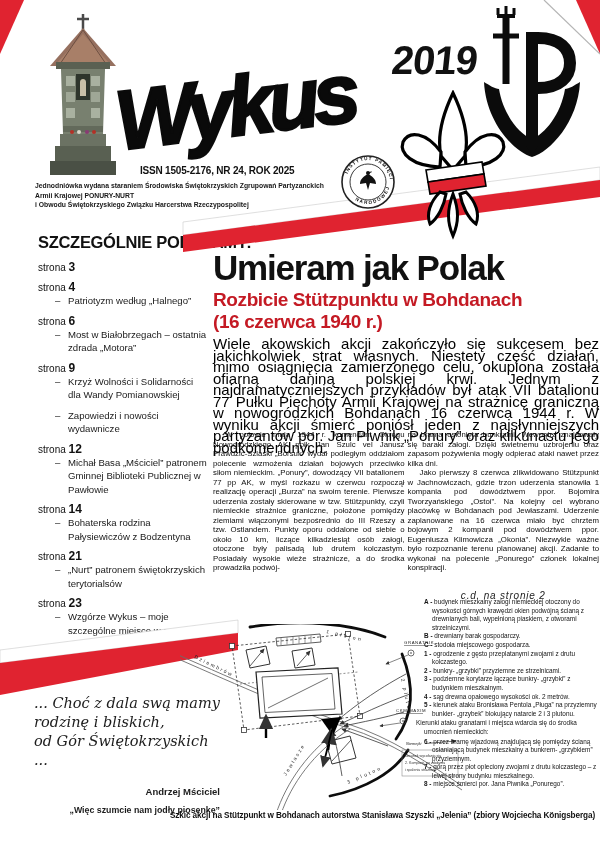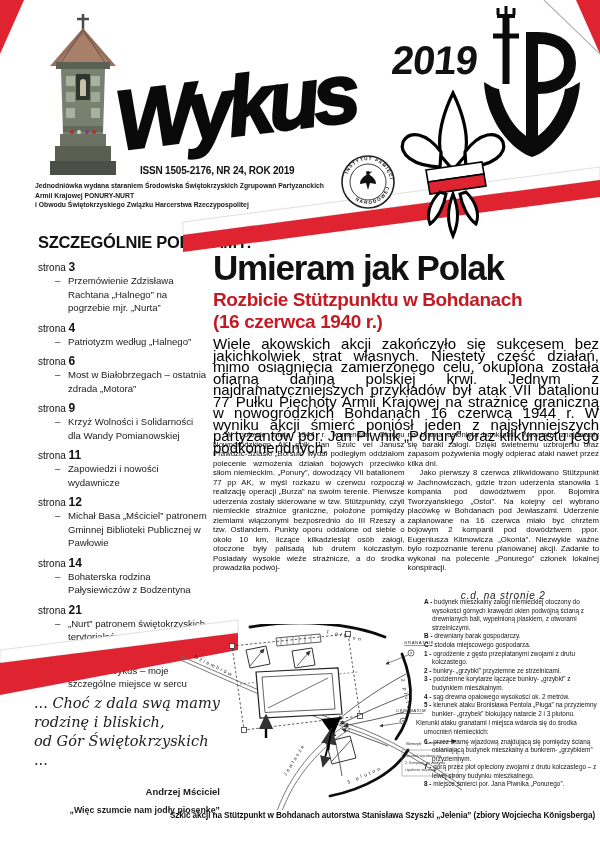--- a/index.html
+++ b/index.html
@@ -139,52 +139,50 @@
       <path id="arcBot" d="M28,28 m-22,0 a22,22 0 0 0 44,0"></path>
     </defs>
     <text font-size="4.6" font-weight="bold" fill="#111" letter-spacing="1">
       <textPath href="#arcTop" startOffset="12%">INSTYTUT PAMIĘCI</textPath>
     </text>
     <text font-size="4.6" font-weight="bold" fill="#111" letter-spacing="1.5">
       <textPath href="#arcBot" startOffset="30%">NARODOWEJ</textPath>
     </text>
   </svg>
 
-  <div class="abs issn">ISSN 1505-2176, NR 24, ROK 2019</div>
+  <div class="abs issn">ISSN 1505-2176, NR 24, ROK 2025</div>
   <div class="abs pub">
     <div>Jednodniówka wydana staraniem Środowiska Świętokrzyskich Zgrupowań Partyzanckich Armii Krajowej PONURY-NURT</div>
     <div>i Obwodu Świętokrzyskiego Związku Harcerstwa Rzeczypospolitej</div>
   </div>
 
   <div class="abs toc-wrap">
     <div class="toc-head">SZCZEGÓLNIE POLECAMY:</div>
     <div>
 
         <div class="toc-item">
           <div class="toc-page"><span>strona</span> <span class="toc-num">3</span></div>
-          <div class="toc-desc">Przemówienie Zdzisława Rachtana „Halnego” na pogrzebie mjr. „Nurta”</div>
         </div>
 
         <div class="toc-item">
           <div class="toc-page"><span>strona</span> <span class="toc-num">4</span></div>
           <div class="toc-desc">Patriotyzm według „Halnego”</div>
         </div>
 
         <div class="toc-item">
           <div class="toc-page"><span>strona</span> <span class="toc-num">6</span></div>
           <div class="toc-desc">Most w Białobrzegach – ostatnia zdrada „Motora”</div>
         </div>
 
         <div class="toc-item">
           <div class="toc-page"><span>strona</span> <span class="toc-num">9</span></div>
           <div class="toc-desc">Krzyż Wolności i Solidarności dla Wandy Pomianowskiej</div>
         </div>
 
         <div class="toc-item">
-          <div class="toc-page"><span>strona</span> <span class="toc-num">11</span></div>
           <div class="toc-desc">Zapowiedzi i nowości wydawnicze</div>
         </div>
 
         <div class="toc-item">
           <div class="toc-page"><span>strona</span> <span class="toc-num">12</span></div>
           <div class="toc-desc">Michał Basa „Mściciel” patronem Gminnej Biblioteki Publicznej w Pawłowie</div>
         </div>
 
         <div class="toc-item">
           <div class="toc-page"><span>strona</span> <span class="toc-num">14</span></div>

